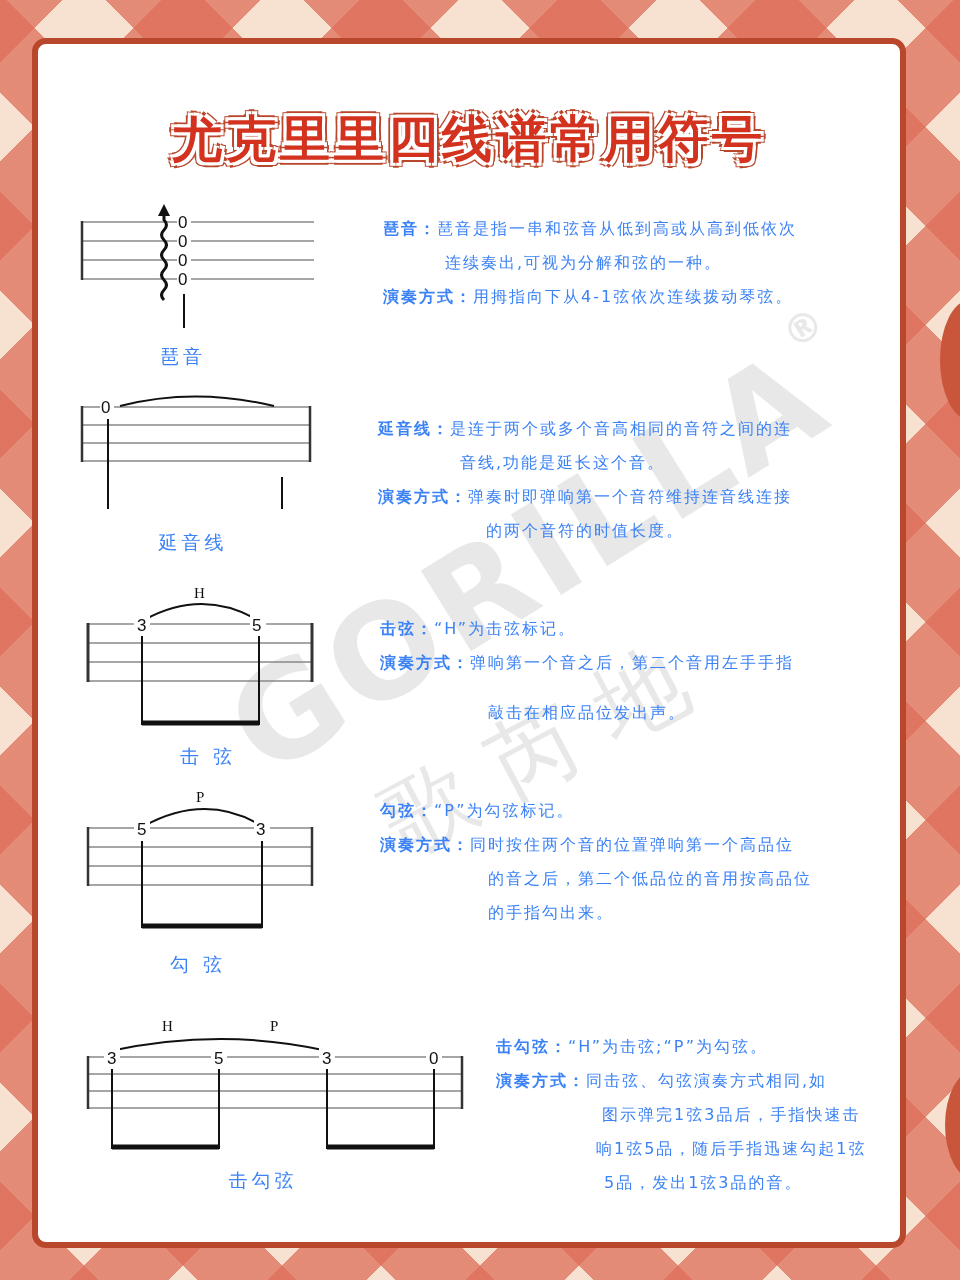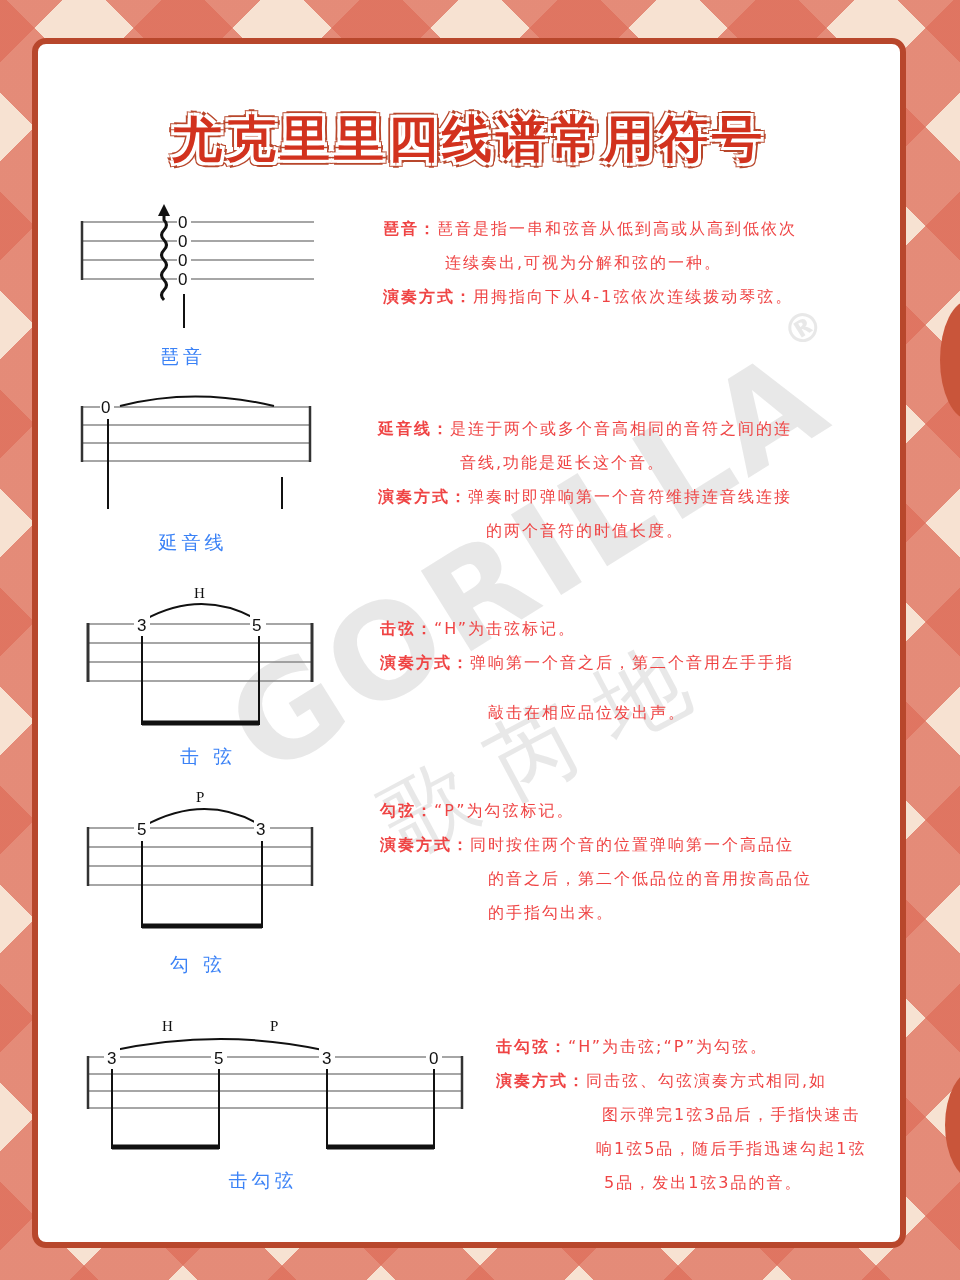--- a/index.html
+++ b/index.html
@@ -30,21 +30,21 @@
       -5px 0 0 #b8472c, 5px 0 0 #b8472c, 0 -5px 0 #b8472c, 0 5px 0 #b8472c,
       -4px -4px 0 #b8472c, 4px -4px 0 #b8472c, -4px 4px 0 #b8472c, 4px 4px 0 #b8472c;
   }
   .tab-svg { position: absolute; }
   .tab-svg text.num { font-family: "Liberation Sans", sans-serif; font-size: 17px; fill: #111; }
   .tab-svg text.mark { font-family: "Liberation Serif", serif; font-size: 15px; fill: #111; }
   .caption {
     position: absolute; font-size: 19px; color: #3b82f6; letter-spacing: 4px;
     text-align: center;
   }
-  .desc { position: absolute; font-size: 16px; color: #ef4444; line-height: 34px; letter-spacing: 2px; }
+  .desc { position: absolute; font-size: 16px; color: #3b82f6; line-height: 34px; letter-spacing: 2px; }
   .desc .label { font-weight: bold; }
   .desc .line { white-space: nowrap; display: block; }
   .desc .indent1 { padding-left: 62px; }
   .watermark {
     position: absolute; color: rgba(150,150,150,0.22); pointer-events: none;
     font-family: "DejaVu Sans", sans-serif; font-weight: bold;
   }
 </style>
 </head>
 <body>

